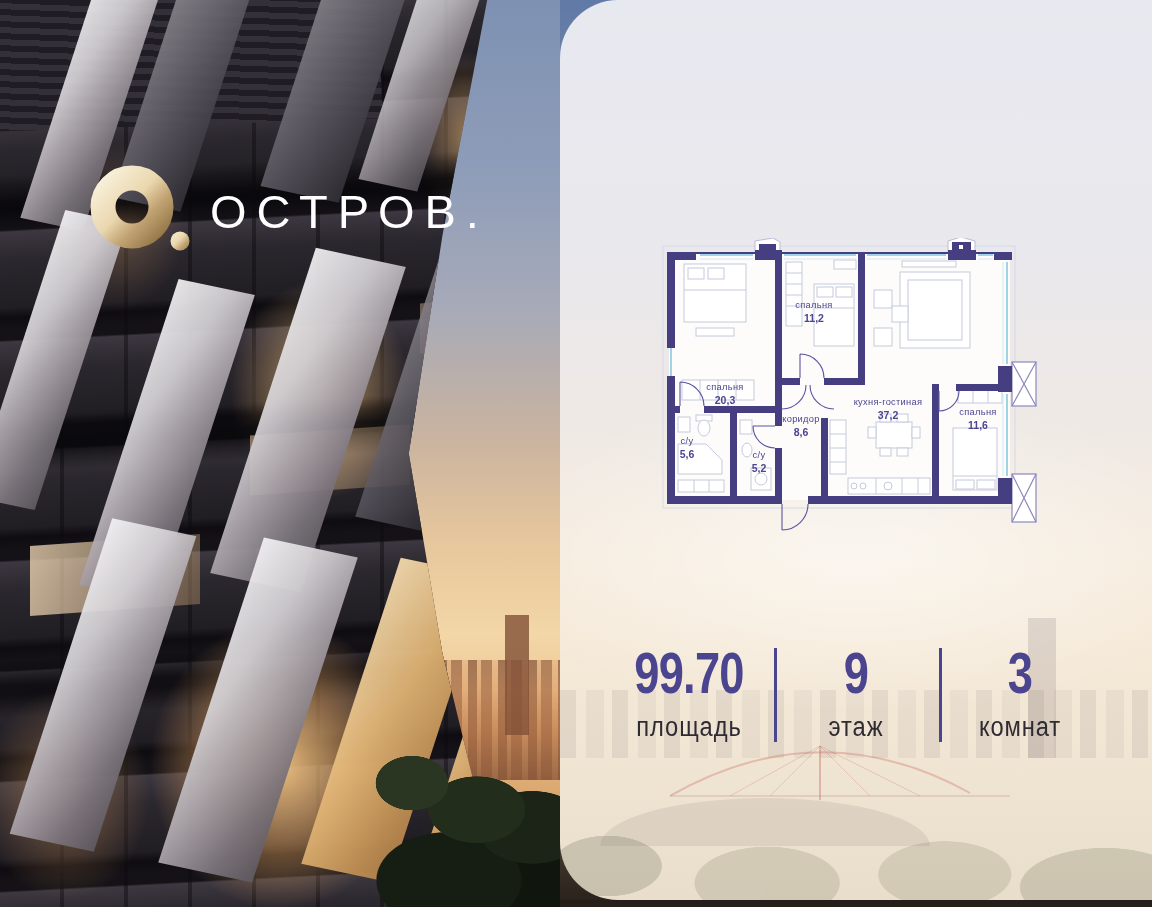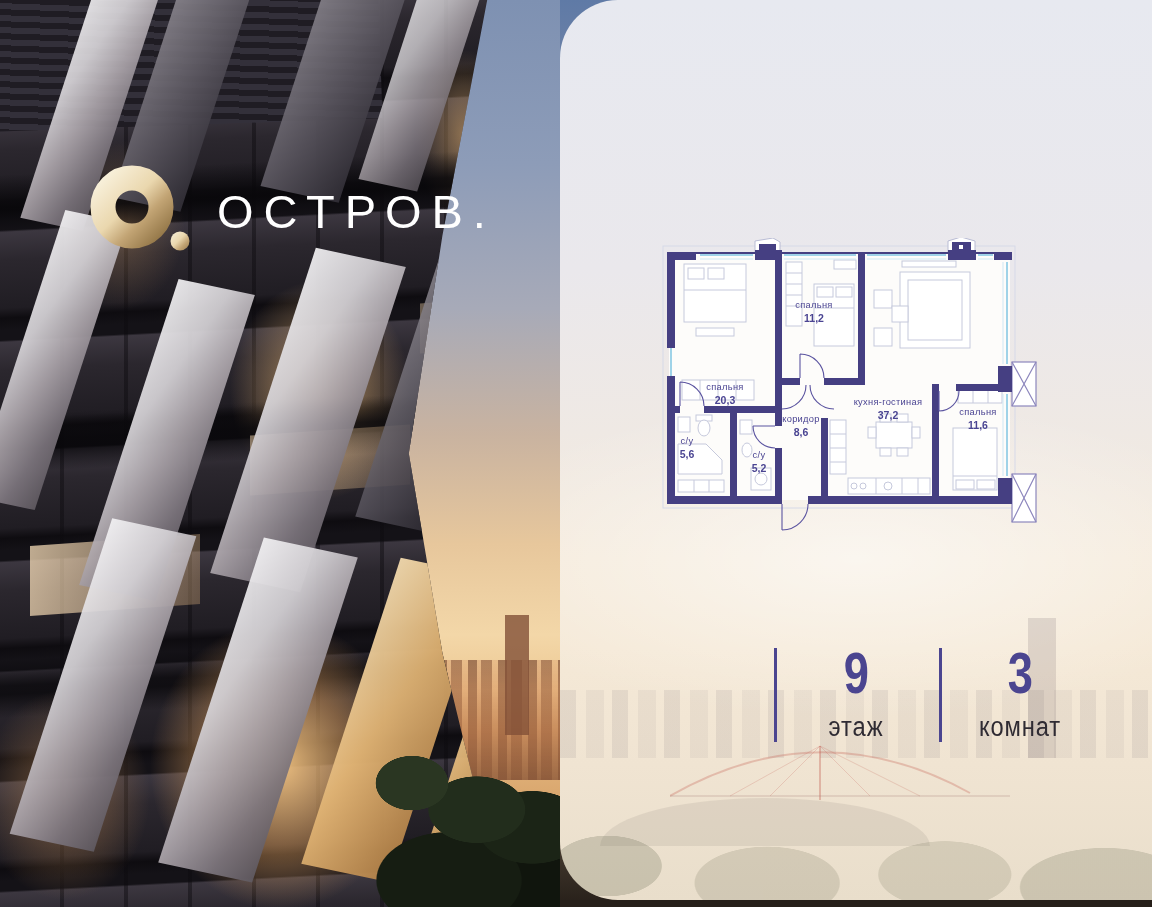--- a/index.html
+++ b/index.html
@@ -38,21 +38,21 @@
   .glass{position:absolute;transform:skewY(-4deg);}
   .trees-photo{position:absolute;left:375px;top:730px;width:185px;height:177px;
     background:
       radial-gradient(60px 45px at 20% 30%,#2a3622 0 60%,transparent 61%),
       radial-gradient(80px 55px at 55% 45%,#222d1c 0 60%,transparent 61%),
       radial-gradient(90px 60px at 85% 55%,#1b2416 0 60%,transparent 61%),
       radial-gradient(120px 80px at 40% 85%,#161d12 0 60%,transparent 61%),
       radial-gradient(140px 90px at 90% 95%,#10150d 0 60%,transparent 61%);}
 
   
-  .logo{position:absolute;left:90px;top:163px;display:flex;align-items:center;gap:23px;z-index:5;}
+  .logo{position:absolute;left:90px;top:163px;display:flex;align-items:center;gap:16px;z-index:5;}
   .logo-text{color:#ffffff;font-size:47px;letter-spacing:10px;font-weight:400;}
 
   
   .right-base{position:absolute;left:560px;top:0;width:592px;height:907px;
     background:linear-gradient(180deg,#5f7aa6 0%,#8b93a8 25%,#d9b894 55%,#b78a5e 75%,#4a3f33 92%,#261f19 100%);}
 
   
   .card{position:absolute;left:560px;top:0;width:592px;height:900px;
     border-radius:58px 0 0 58px;overflow:hidden;
     background:
@@ -290,20 +290,24 @@
       <text class="room-area" x="322" y="191">11,6</text>
       <text class="room-name" x="145" y="184">коридор</text>
       <text class="room-area" x="145" y="198">8,6</text>
       <text class="room-name" x="31" y="206">с/у</text>
       <text class="room-area" x="31" y="220">5,6</text>
       <text class="room-name" x="103" y="220">с/у</text>
       <text class="room-area" x="103" y="234">5,2</text>
     </g>
   </svg>
 
+  <div class="stat" style="left:39px;width:180px">
+    <div class="stat-value">99.70</div>
+    <div class="stat-label">площадь</div>
+  </div>
   <div class="v-divider" style="left:214px"></div>
   <div class="stat" style="left:236px;width:120px">
     <div class="stat-value">9</div>
     <div class="stat-label">этаж</div>
   </div>
   <div class="v-divider" style="left:379px"></div>
   <div class="stat" style="left:400px;width:120px">
     <div class="stat-value">3</div>
     <div class="stat-label">комнат</div>
   </div>

